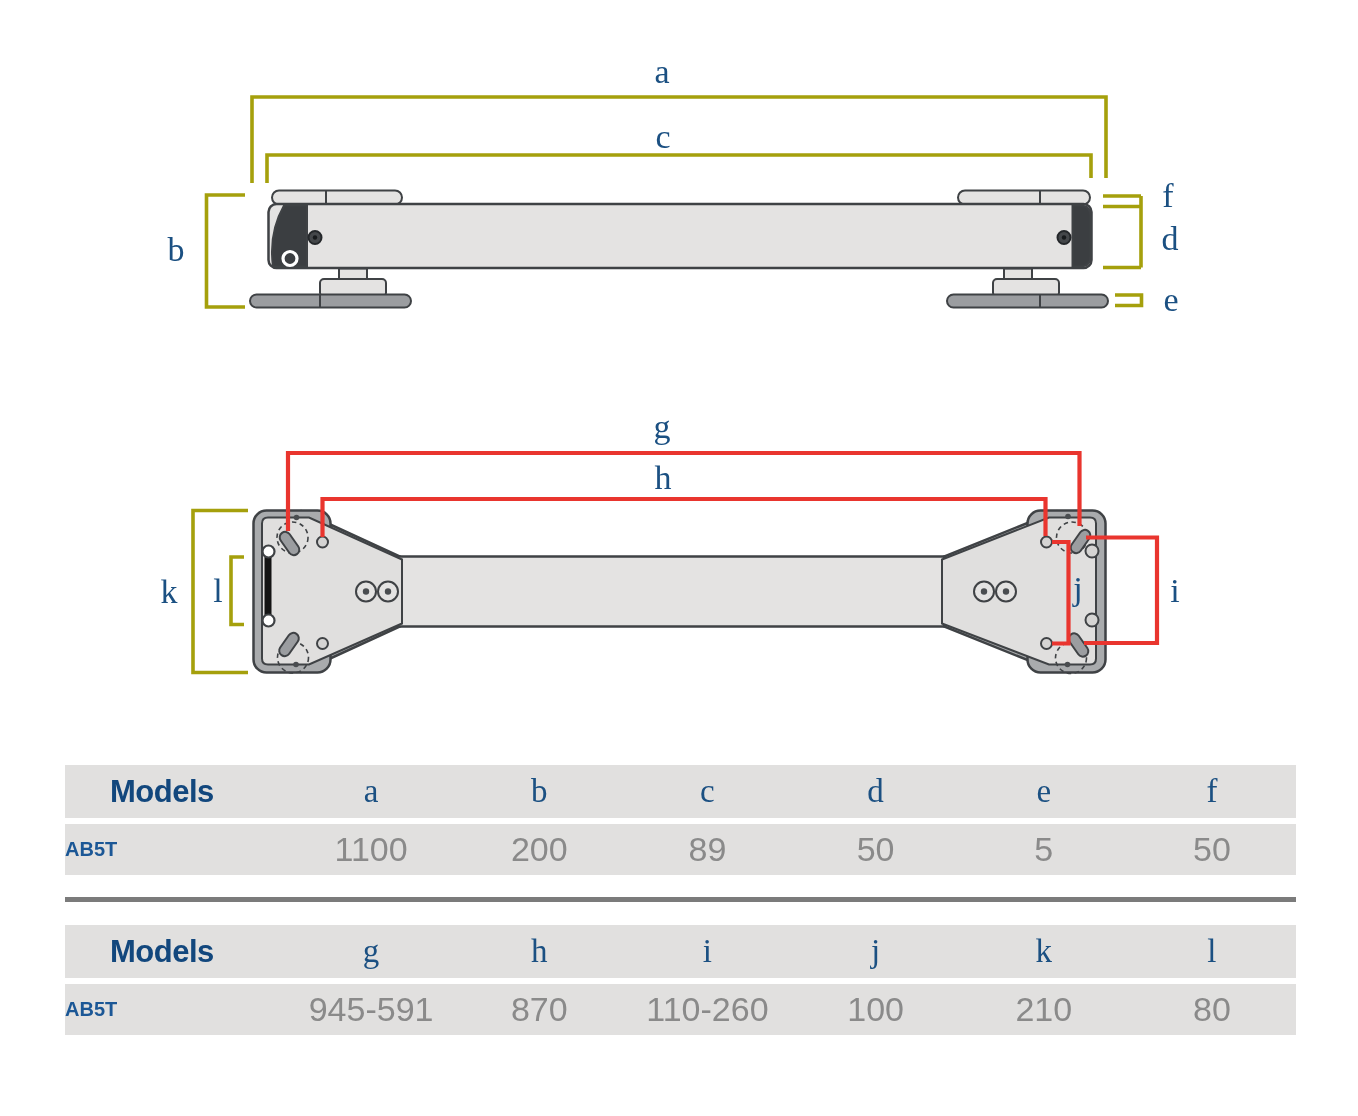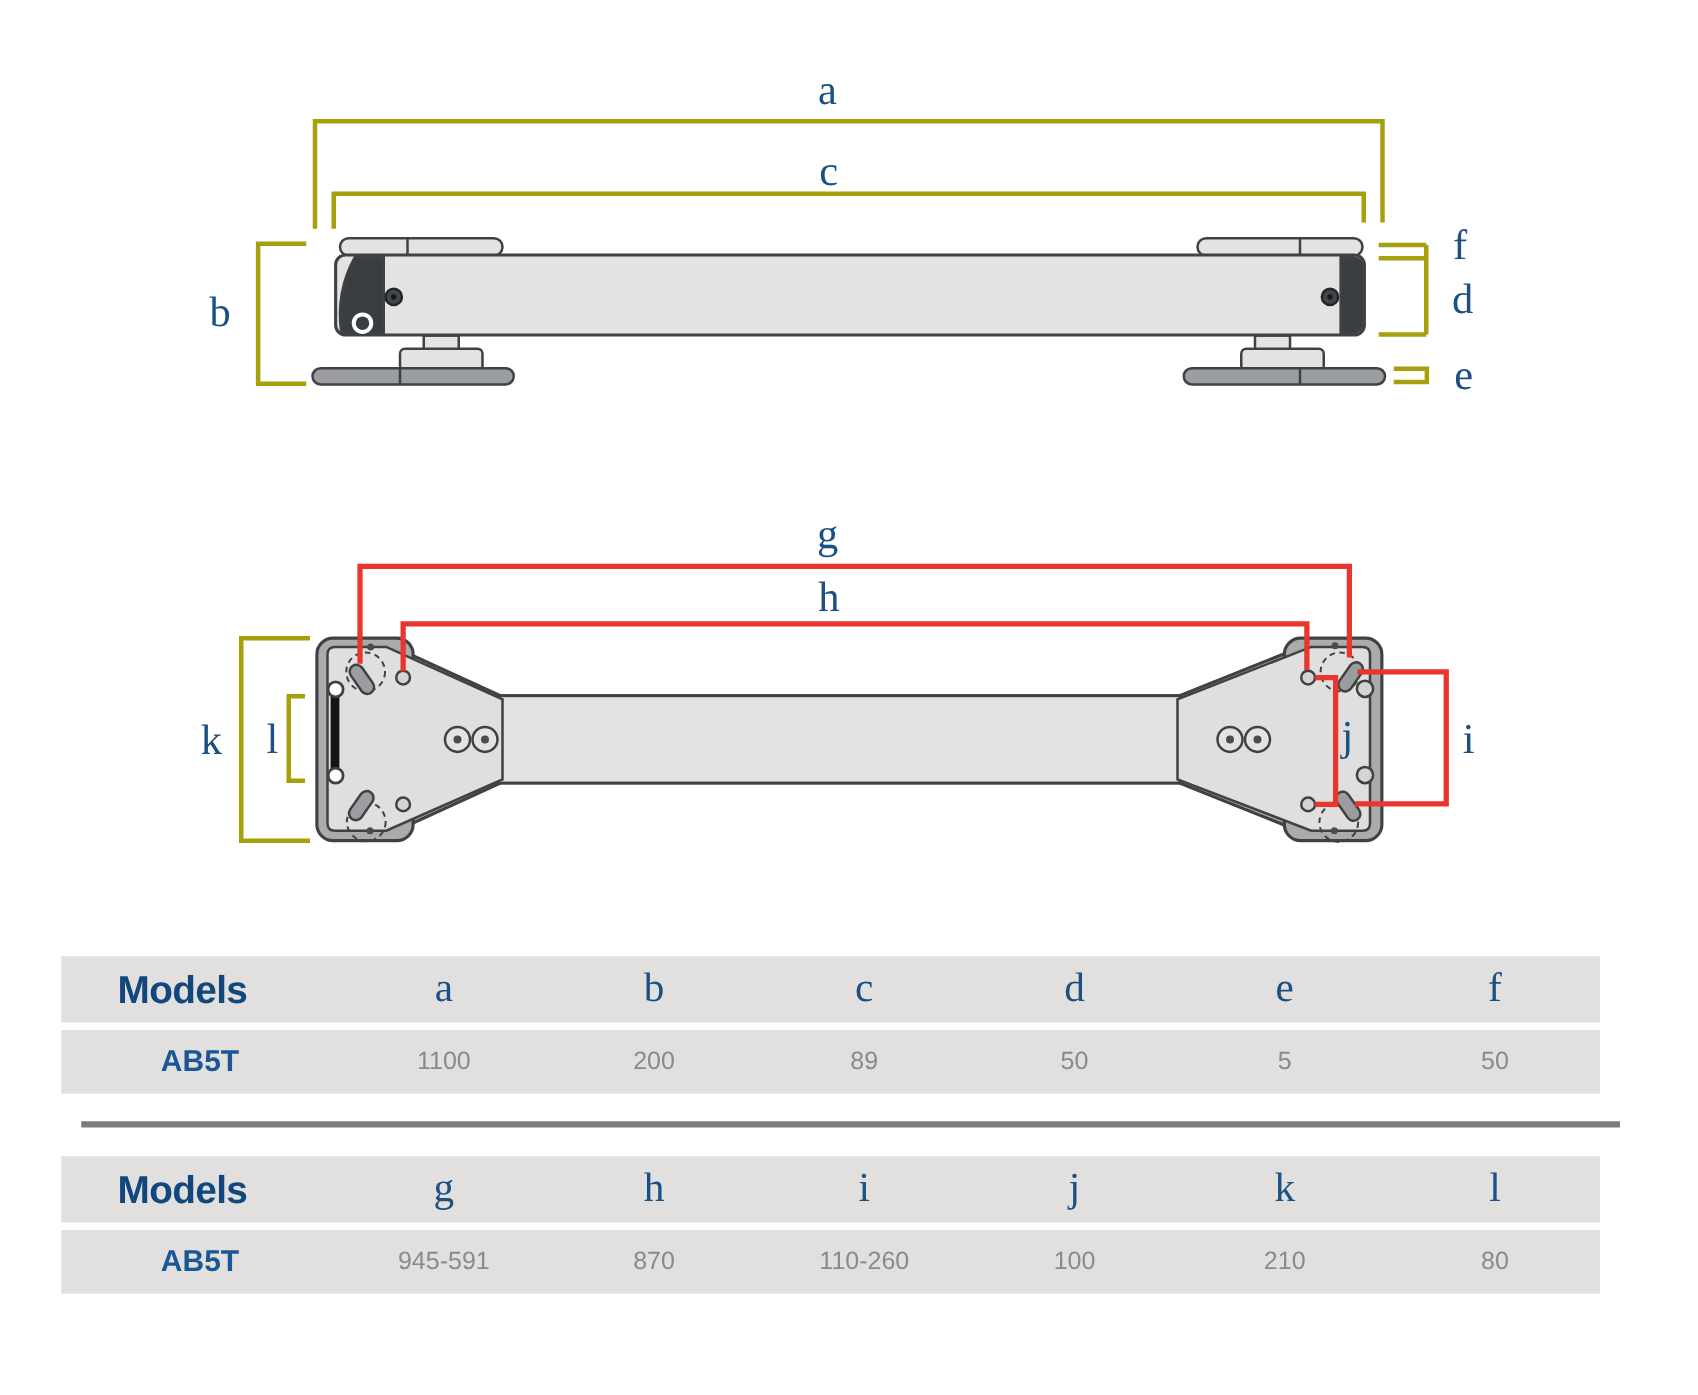--- a/index.html
+++ b/index.html
@@ -20,31 +20,31 @@
   .cap{fill:var(--c-cap_dark,#3b3e41);stroke:var(--c-outline,#3f4245);stroke-width:2;}
   .pivot{fill:var(--c-beam_fill,#e4e3e2);stroke-width:2;}
   .hole{fill:#d5d4d3;stroke:var(--c-outline,#3f4245);stroke-width:2;}
   .whole{fill:#ffffff;stroke:var(--c-outline,#3f4245);stroke-width:2.2;}
   .dashed{fill:none;stroke:var(--c-outline,#3f4245);stroke-width:1.6;stroke-dasharray:4.5 3.5;}
   .seam{stroke:var(--c-outline,#3f4245);stroke-width:2;}
   .dot{fill:#4a4d50;}
   .dim-label{font-family:"Liberation Serif",serif;font-size:34px;fill:var(--c-label_blue,#1b5082);text-anchor:middle;}
 
   
-  .dtable{position:absolute;left:49px;width:1231px;}
+  .dtable{position:absolute;left:65px;width:1231px;}
   .trow{display:flex;align-items:center;background:var(--c-row_bg,#e1e0df);}
   .thead-row{height:53px;}
   .tdata-row{height:51px;margin-top:6px;}
   .cell{box-sizing:border-box;}
   .cell.model{width:222px;padding-left:45px;}
   .cell.c6{flex:1;text-align:center;}
   .models-label{font-weight:bold;font-size:31px;color:var(--c-models_navy,#12477d);letter-spacing:-0.5px;}
   .letter{font-family:"Liberation Serif",serif;font-size:33px;color:var(--c-label_blue,#1b5082);}
-  .model-name{font-weight:bold;font-size:24px;color:var(--c-model_blue,#1b5796);text-align:center;width:222px;padding-left:0;}
-  .value{font-size:20px;color:var(--c-value_gray,#8a8a8a);}
+  .model-name{font-weight:bold;font-size:20px;color:var(--c-model_blue,#1b5796);width:222px;padding-left:0;}
+  .value{font-size:34px;color:var(--c-value_gray,#8a8a8a);}
   .tables-divider{position:absolute;left:65px;top:897px;width:1231px;height:5px;background:var(--c-divider,#7b7b7b);}
 </style>
 </head>
 <body>
 
 <div class="canvas">
 
   <svg width="1358" height="760" viewBox="0 0 1358 760">
 
     <g>

